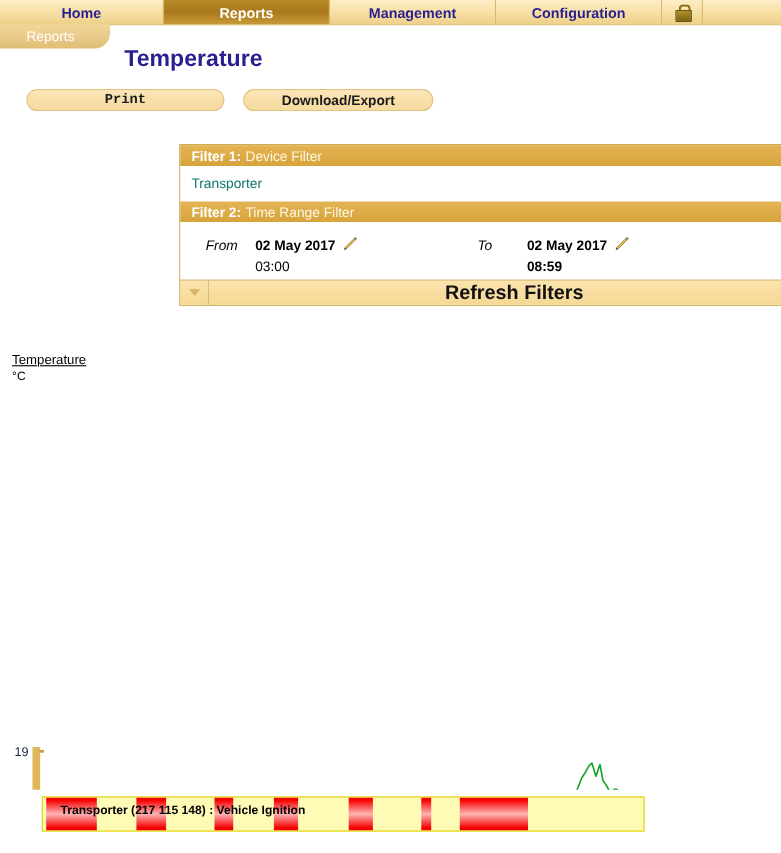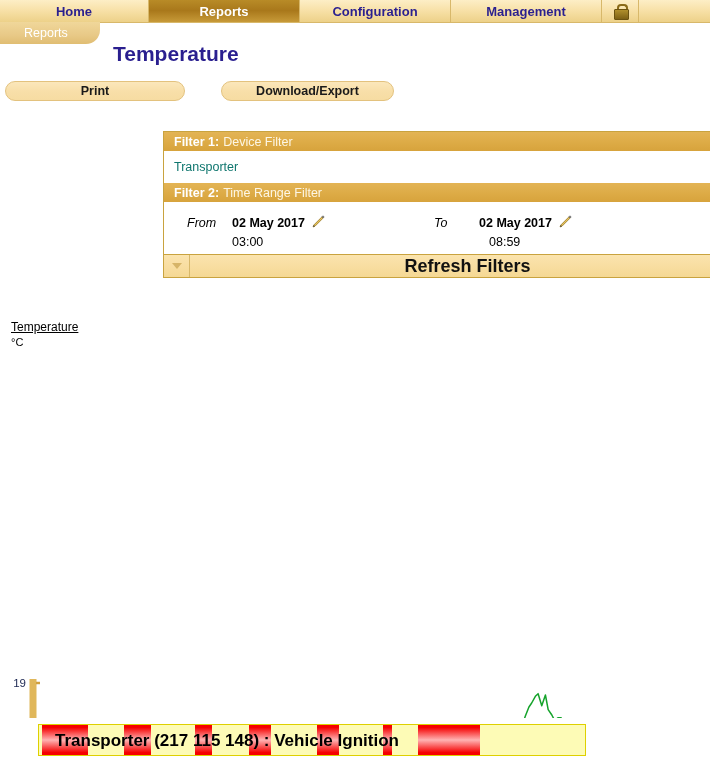--- a/index.html
+++ b/index.html
@@ -64,21 +64,21 @@
     font-size:21px;font-weight:bold;color:#2a1f8f;
   }
   .btn{
     position:absolute;top:81px;height:20px;
     border:1px solid #e3c27e;border-radius:11px;
     background:linear-gradient(to bottom,#fbe7bb 0%,#f8dfa9 50%,#f6dca2 100%);
     display:flex;align-items:center;justify-content:center;
     font-size:12.5px;font-weight:bold;color:#1a1a1a;
     cursor:pointer;box-sizing:border-box;
   }
-  .btn-print{left:5px;width:180px;}
+  .btn-print{left:24px;width:180px;font-family:Liberation Mono, monospace;}
   .btn-export{left:221px;width:173px;}
 
   
   .filters{
     position:absolute;left:163px;top:131px;width:583px;
     border:1px solid #c9a33f;box-sizing:border-box;
     background:#ffffff;
   }
   .filter-head{
     background:linear-gradient(to bottom,#e3b455 0%,#ddab46 55%,#d7a33c 100%);
@@ -105,21 +105,21 @@
   .plus-btn:after{left:5px;top:11px;width:17px;height:5px;}
 
   .time-row{
     height:52px;position:relative;font-size:12.5px;
   }
   .lbl-from{position:absolute;left:23px;top:14px;font-style:italic;font-size:12.5px;}
   .lbl-to{position:absolute;left:270px;top:14px;font-style:italic;font-size:12.5px;}
   .date-from{position:absolute;left:68px;top:14px;font-weight:bold;}
   .date-to{position:absolute;left:315px;top:14px;font-weight:bold;}
   .time-from{position:absolute;left:68px;top:33px;}
-  .time-to{position:absolute;left:325px;top:33px;}
+  .time-to{position:absolute;left:315px;top:33px;font-weight:bold;}
   .pencil{
     position:absolute;width:13px;height:13px;cursor:pointer;
   }
   .pencil svg{display:block;}
   .pencil-from{left:148px;top:13px;}
   .pencil-to{left:395px;top:13px;}
 
   .refresh-row{
     height:22px;border-top:1px solid #c9a33f;
     background:linear-gradient(to bottom,#fbe4ae 0%,#f8dda0 55%,#f5d894 100%);
@@ -149,40 +149,40 @@
   .tick-label{font-size:11.5px;fill:#1a2550;font-family:"Liberation Sans",sans-serif;}
 
   
   .ign-bar{
     position:absolute;left:38px;top:724px;width:548px;height:32px;
     border:1px solid #ded000;box-sizing:border-box;
     overflow:hidden;
   }
   .ign-label{
     position:absolute;left:55px;top:731px;
-    font-size:17px;font-weight:bold;color:#000;
+    font-size:11px;font-weight:bold;color:#000;
     white-space:nowrap;
   }
 </style>
 </head>
 <body>
 
 <div class="navbar">
   <div class="nav-tabs">
     <div class="nav-tab" style="width:148px">
       <span>Home</span>
     </div>
     <div class="nav-tab active" style="width:150px">
       <span>Reports</span>
     </div>
     <div class="nav-tab" style="width:150px">
+      <span>Management</span>
+    </div>
+    <div class="nav-tab" style="width:150px">
       <span>Configuration</span>
-    </div>
-    <div class="nav-tab" style="width:150px">
-      <span>Management</span>
     </div>
     <div class="nav-tab lock">
       <span class="lock-ico">
         <span class="shackle"></span>
           <span class="body"></span>
       </span>
     </div>
     <div class="nav-spacer"></div>
   </div>
 </div>

